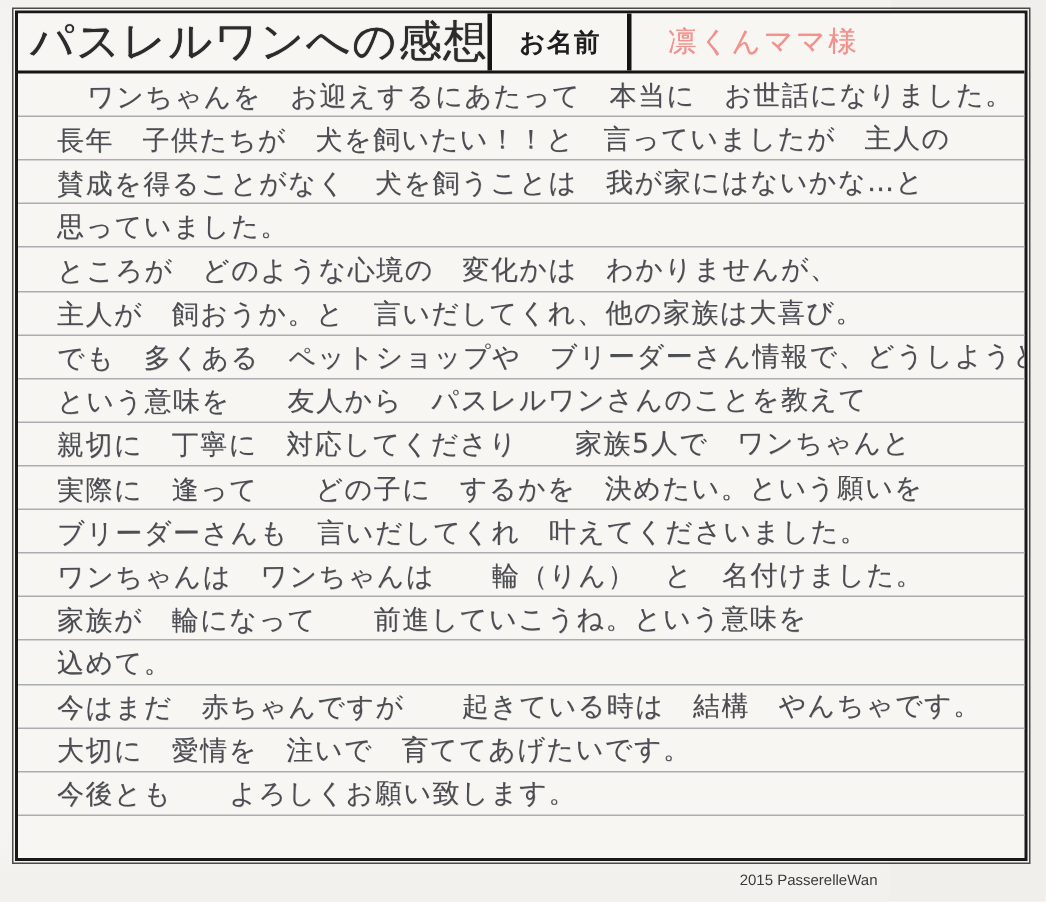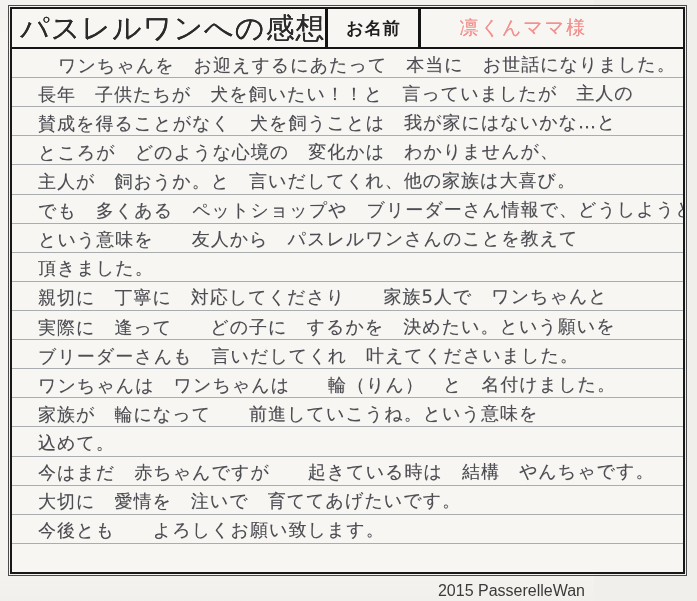--- a/index.html
+++ b/index.html
@@ -62,21 +62,20 @@
     font-family: "Liberation Sans", sans-serif;
     font-size: 17px;
     font-weight: bold;
     color: #1e1e1e;
     letter-spacing: 1px;
   }
   .name-value-cell {
     flex: 1;
     display: flex; align-items: center;
     padding-left: 24px;
-    margin-left: 14px;
   }
   .name-value-text {
     font-size: 19px;
     letter-spacing: 2px;
     color: #f2928e;
     text-shadow: 0 0 0.5px #f2a29e;
     white-space: nowrap;
   }
   
   .rows {
@@ -104,21 +103,21 @@
     line-height: 1.25;
     transform: rotate(-0.15deg);
     text-shadow: 0.3px 0.3px 0 rgba(76,77,82,0.35);
   }
   .row.p-indent { padding-left: 46px; }
   
   .credit {
     position: absolute;
     right: 9px; top: 582px;
     font-family: "Liberation Sans", sans-serif;
-    font-size: 16px;
+    font-size: 10px;
     color: #3a3a3a;
     letter-spacing: 0;
   }
 </style>
 </head>
 <body>
 
 <div class="scan">
   <div class="frame">
 
@@ -138,33 +137,33 @@
       <div class="row p-indent">
           <span class="ink">ワンちゃんを　お迎えするにあたって　本当に　お世話になりました。</span>
         </div>
       <div class="row">
           <span class="ink">長年　子供たちが　犬を飼いたい！！と　言っていましたが　主人の</span>
         </div>
       <div class="row">
           <span class="ink">賛成を得ることがなく　犬を飼うことは　我が家にはないかな…と</span>
         </div>
       <div class="row">
+          <span class="ink">思っていました。</span>
+        </div>
+      <div class="row">
           <span class="ink">ところが　どのような心境の　変化かは　わかりませんが、</span>
         </div>
       <div class="row">
           <span class="ink">主人が　飼おうか。と　言いだしてくれ、他の家族は大喜び。</span>
         </div>
       <div class="row">
           <span class="ink">でも　多くある　ペットショップや　ブリーダーさん情報で、どうしようと</span>
         </div>
       <div class="row">
           <span class="ink">という意味を　　友人から　パスレルワンさんのことを教えて</span>
-        </div>
-      <div class="row">
-          <span class="ink">頂きました。</span>
         </div>
       <div class="row">
           <span class="ink">親切に　丁寧に　対応してくださり　　家族5人で　ワンちゃんと</span>
         </div>
       <div class="row">
           <span class="ink">実際に　逢って　　どの子に　するかを　決めたい。という願いを</span>
         </div>
       <div class="row">
           <span class="ink">ブリーダーさんも　言いだしてくれ　叶えてくださいました。</span>
         </div>

